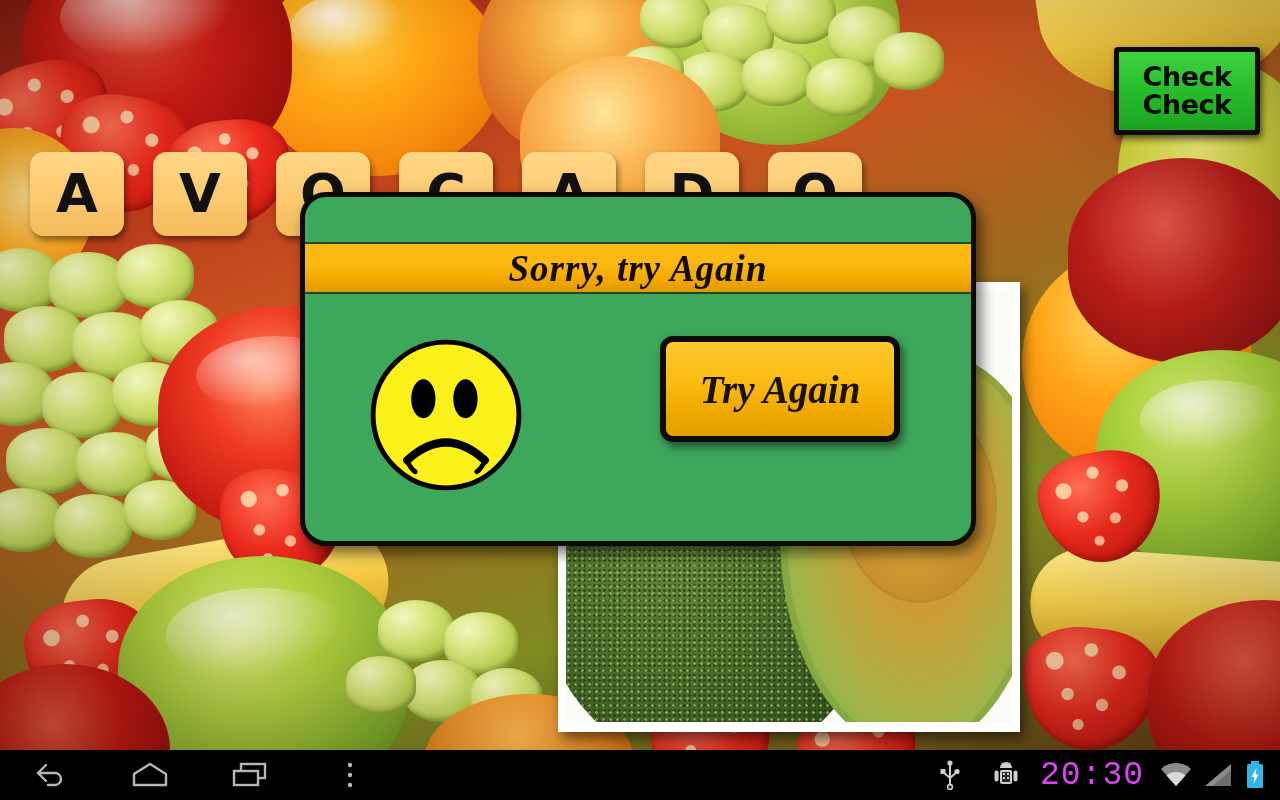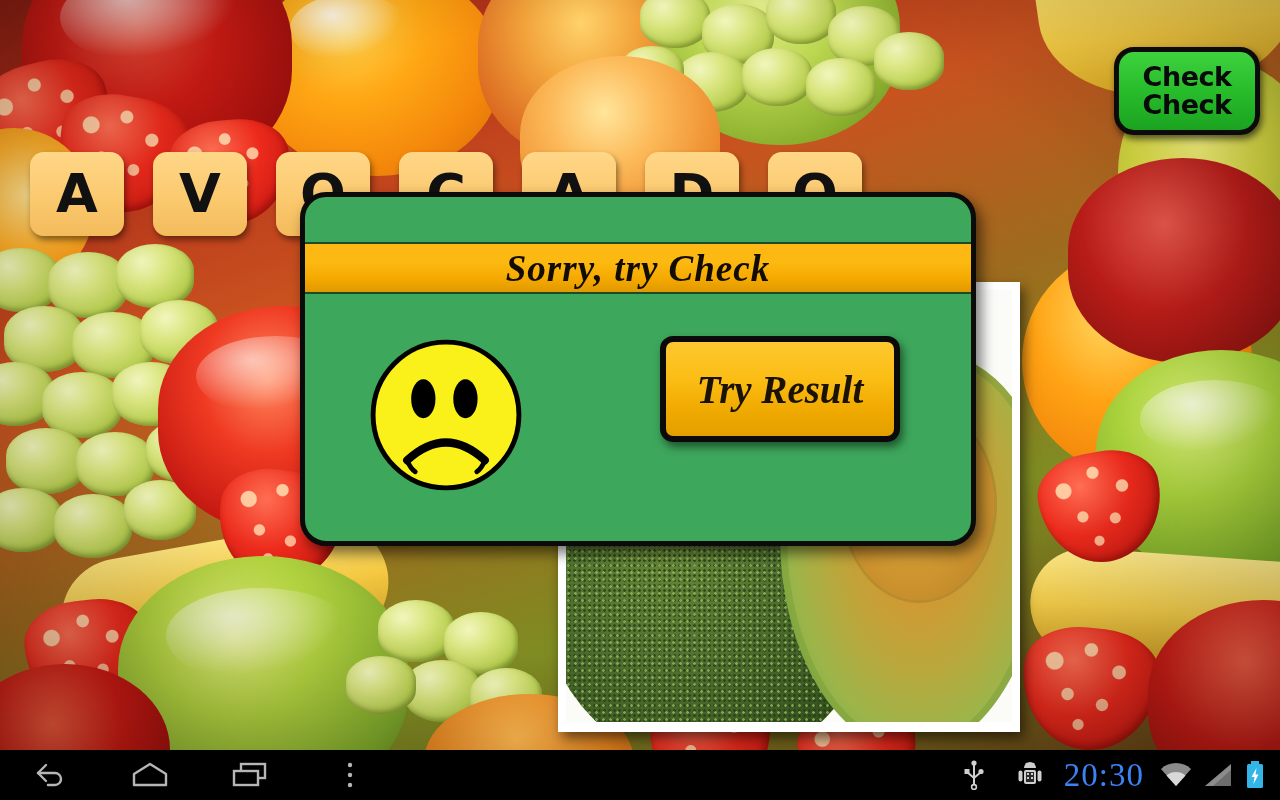--- a/index.html
+++ b/index.html
@@ -76,21 +76,21 @@
     line-height:1;
     user-select:none;
   }
 
   
   #check-result-button {
     position:absolute; right:20px; top:47px;
     width:146px; height:88px;
     background:linear-gradient(180deg,#3fd23f 0%,#28bd2b 48%,#1ba320 100%);
     border:5px solid #0b0b0b;
-    border-radius:20px;
+    border-radius:4px;
     box-shadow: 2px 4px 7px rgba(0,0,0,.6);
     display:flex; flex-direction:column;
     align-items:center; justify-content:center;
     z-index:6; cursor:pointer;
   }
   #check-result-button span {
     font-family:"DejaVu Sans", sans-serif;
     font-weight:bold;
     font-size:27px;
     color:#0a0a0a;
@@ -217,24 +217,24 @@
   #status-right {
     margin-left:auto;
     display:flex; align-items:center; gap:0;
     padding-right:8px; height:50px;
   }
   .statusicon {
     display:flex; align-items:center; justify-content:center;
     height:50px;
   }
   #status-clock {
-    font-family:Liberation Serif, serif;
+    font-family:Liberation Mono, monospace;
     font-size:33px;
     font-weight:300;
-    color:#3b82f6;
+    color:#d946ef;
     letter-spacing:1px;
     padding:0 10px 0 6px;
     line-height:1;
   }
 </style>
 </head>
 <body>
 
 <div id="screen">
 
@@ -401,36 +401,36 @@
         <div class="avo-whole"></div>
         <div class="avo-half">
           <div class="pit"></div>
         </div>
       </div>
     </div>
 
     <div id="dialog">
 
       <div id="dialog-titlebar">
-        <div id="dialog-title">Sorry, try Check</div>
+        <div id="dialog-title">Sorry, try Again</div>
       </div>
 
       <div id="dialog-body">
 
         <svg id="sad-face" viewBox="0 0 100 100">
           <circle cx="50" cy="50" r="45" fill="#faf11a" stroke="#000" stroke-width="3"></circle>
           <ellipse cx="36" cy="40" rx="7.5" ry="12" fill="#000"></ellipse>
           <ellipse cx="62" cy="40" rx="7.5" ry="12" fill="#000"></ellipse>
           <path d="M26 78 Q50 56 74 78" fill="none" stroke="#000" stroke-width="5" stroke-linecap="round"></path>
           <path d="M26 78 Q28 83 31 85" fill="none" stroke="#000" stroke-width="3" stroke-linecap="round"></path>
           <path d="M74 78 Q72 83 69 85" fill="none" stroke="#000" stroke-width="3" stroke-linecap="round"></path>
         </svg>
 
         <div id="try-again-button">
-          <span>Try Result</span>
+          <span>Try Again</span>
         </div>
 
       </div>
     </div>
 
   </div>
 
   <div id="system-bar">
 
     <div id="nav-buttons">

